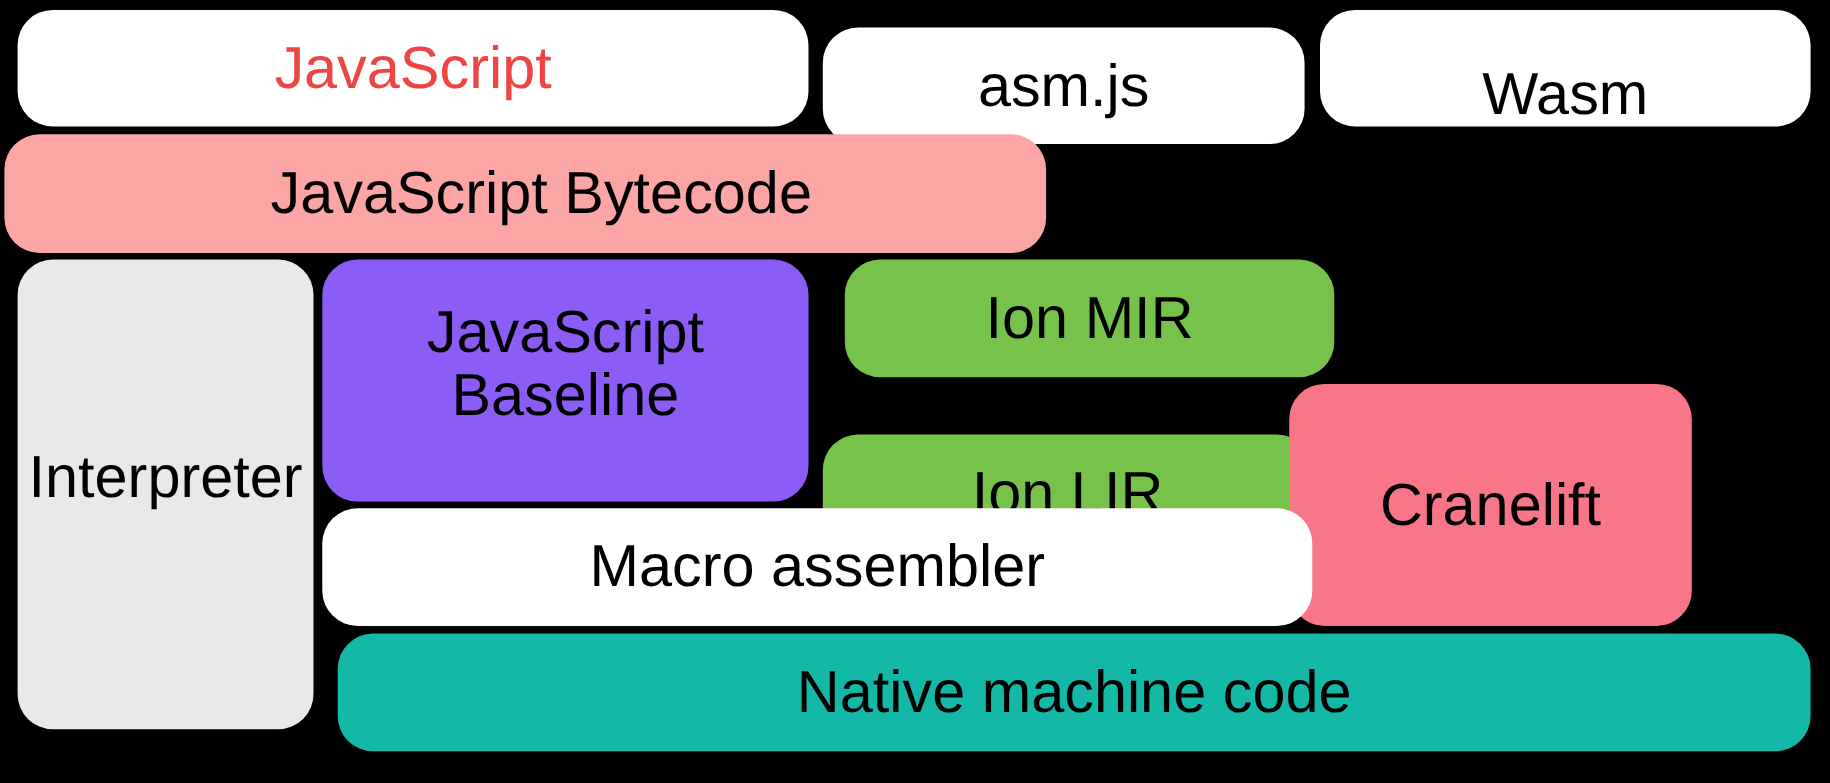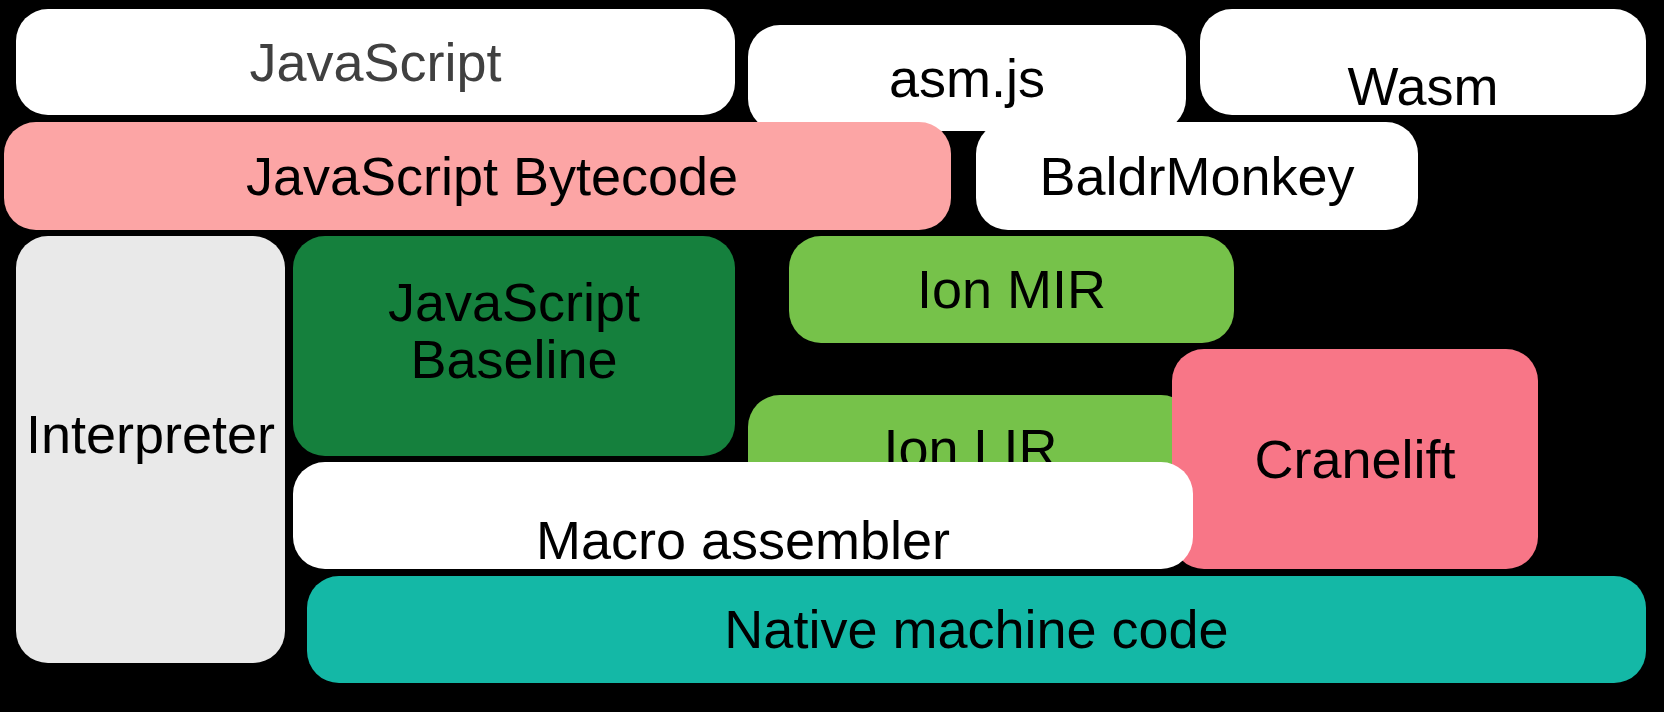--- a/index.html
+++ b/index.html
@@ -38,60 +38,57 @@
   .box.label-high {
     padding-bottom: 30px;
   }
 </style>
 </head>
 <body style="background: rgb(0, 0, 0);">
 
 <div class="canvas">
 
   <div class="box" style="left: 16px; top: 9px; width: 719px; height: 106px; background: rgb(255, 255, 255);">
-    <span class="label" style="color: #404040;">JavaScript</span>
+    <span class="label" style="color: #ef4444;">JavaScript</span>
   </div>
 
   <div class="box" style="left: 748px; top: 9px; width: 438px; height: 106px; background: rgb(255, 255, 255); margin-top: 16px;">
     <span class="label" style="color: rgb(0, 0, 0);">asm.js</span>
   </div>
 
   <div class="box" style="left: 1200px; top: 9px; width: 446px; height: 106px; background: rgb(255, 255, 255); align-items: flex-end;">
     <span class="label" style="color: rgb(0, 0, 0);">Wasm</span>
   </div>
 
   <div class="box" style="left: 4px; top: 122px; width: 947px; height: 108px; background: #fca5a5; padding-left: 29px;">
     <span class="label" style="color: rgb(0, 0, 0);">JavaScript Bytecode</span>
   </div>
 
-  <div class="box" style="left: 976px; top: 122px; width: 442px; height: 108px; background: rgb(255, 255, 255);">
-    <span class="label" style="color: rgb(0, 0, 0);">BaldrMonkey</span>
-  </div>
 
   <div class="box label-high" style="left: 16px; top: 236px; width: 269px; height: 427px; background: rgb(233, 233, 233);">
     <span class="label" style="color: rgb(0, 0, 0);">Interpreter</span>
   </div>
 
-  <div class="box label-high" style="left: 293px; top: 236px; width: 442px; height: 220px; background: #15803d;">
+  <div class="box label-high" style="left: 293px; top: 236px; width: 442px; height: 220px; background: #8b5cf6;">
     <span class="label wrap" style="color: rgb(0, 0, 0);">JavaScript Baseline</span>
   </div>
 
-  <div class="box" style="left: 789px; top: 236px; width: 445px; height: 107px; background: rgb(118, 194, 74);">
+  <div class="box" style="left: 768px; top: 236px; width: 445px; height: 107px; background: rgb(118, 194, 74);">
     <span class="label" style="color: rgb(0, 0, 0);">Ion MIR</span>
   </div>
 
   <div class="box" style="left: 748px; top: 350px; width: 445px; height: 106px; background: rgb(118, 194, 74); margin-top: 45px;">
     <span class="label" style="color: rgb(0, 0, 0);">Ion LIR</span>
   </div>
 
   <div class="box" style="left: 1172px; top: 349px; width: 366px; height: 220px; background: rgb(248, 118, 135);">
     <span class="label" style="color: rgb(0, 0, 0);">Cranelift</span>
   </div>
 
-  <div class="box" style="left: 293px; top: 462px; width: 900px; height: 107px; background: rgb(255, 255, 255); align-items: flex-end;">
+  <div class="box" style="left: 293px; top: 462px; width: 900px; height: 107px; background: rgb(255, 255, 255);">
     <span class="label" style="color: rgb(0, 0, 0);">Macro assembler</span>
   </div>
 
   <div class="box" style="left: 307px; top: 576px; width: 1339px; height: 107px; background: #14b8a6;">
     <span class="label" style="color: rgb(0, 0, 0);">Native machine code</span>
   </div>
 
 </div>
 
 </body></html>

